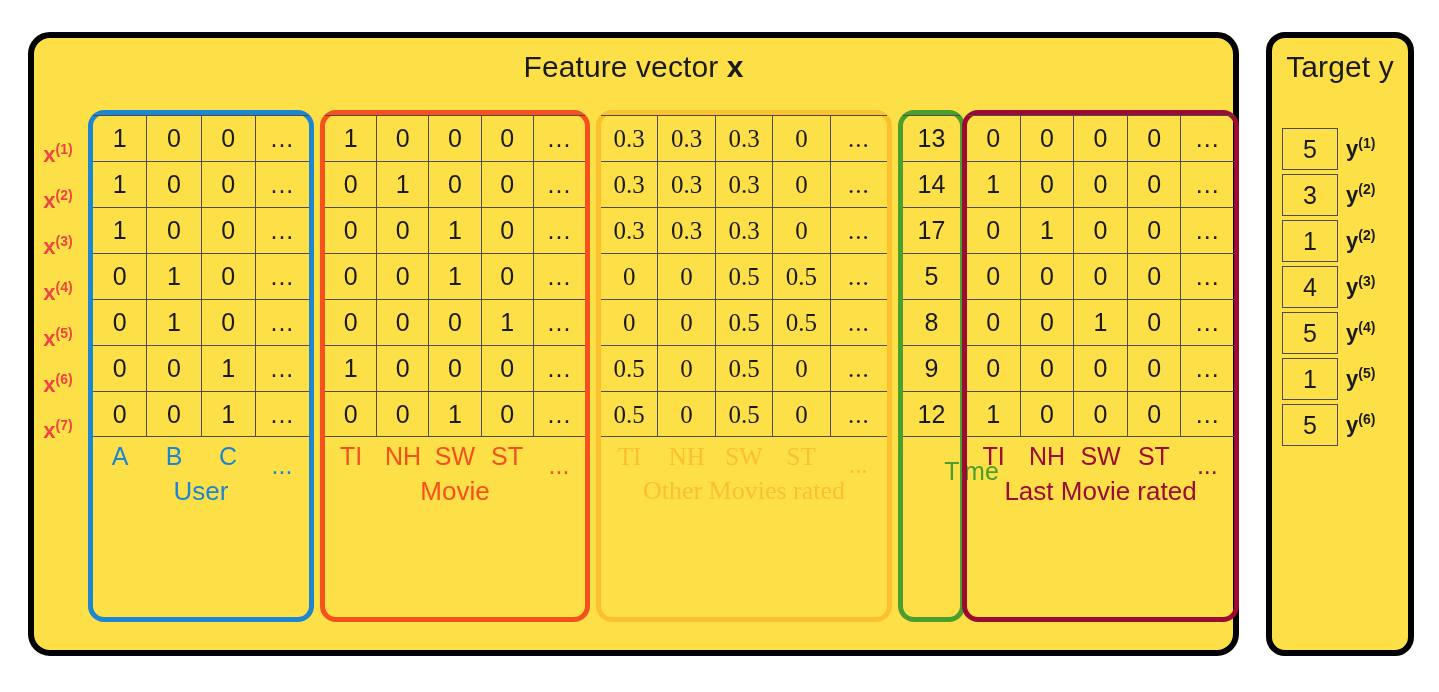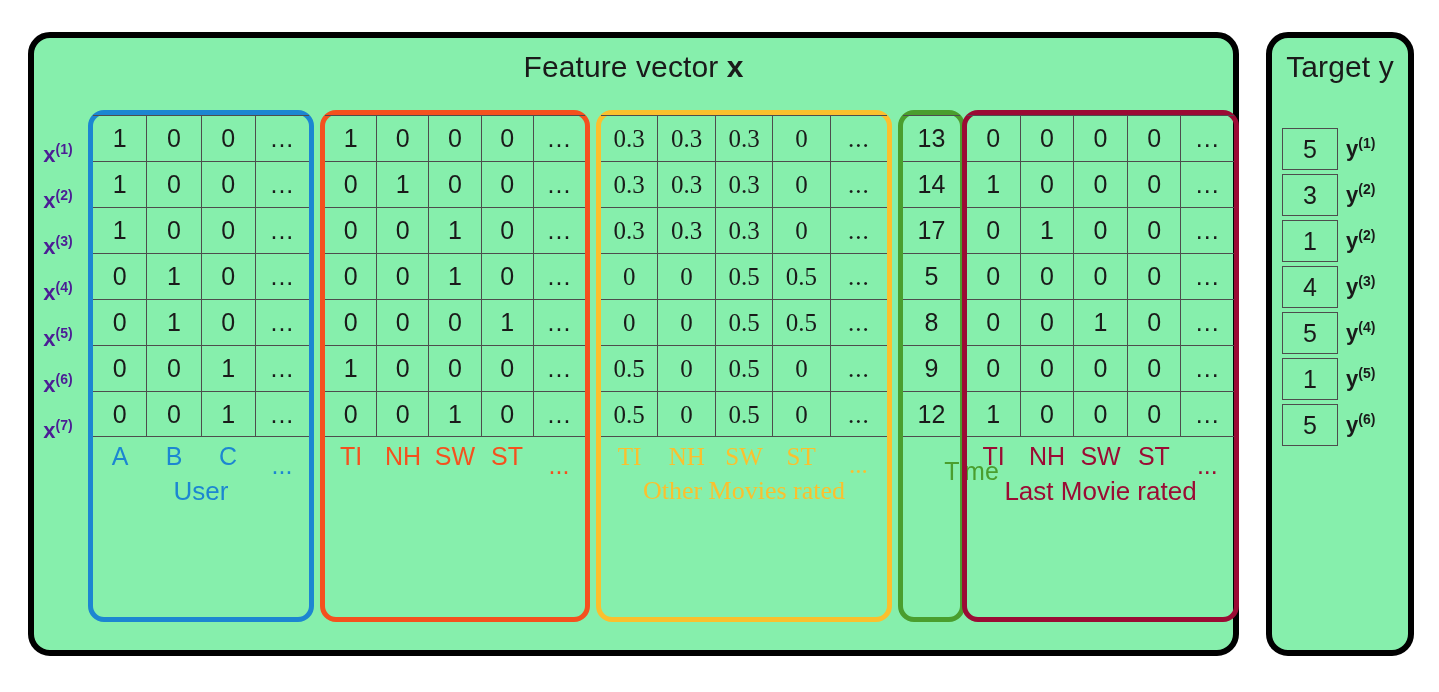--- a/index.html
+++ b/index.html
@@ -20,24 +20,24 @@
     width: 1439px;
     height: 692px;
   }
 
   
   .outer-frame {
     position: absolute;
     border: 6px solid #000000;
     border-radius: 22px;
     box-sizing: border-box;
-    background: #86efac;
+    background: #fde047;
   }
   #feature-frame { left: 28px;   top: 32px; width: 1211px; height: 624px; }
-  #target-frame  { left: 1266px; top: 32px; width: 148px;  height: 624px; }
+  #target-frame  { left: 1266px; top: 32px; width: 148px;  height: 624px; border-radius: 19px; }
 
   .frame-title {
     position: absolute;
     top: 12px;
     left: 0;
     width: 100%;
     text-align: center;
     font-size: 30px;
     letter-spacing: 0.1px;
     color: #1a1a1a;
@@ -51,21 +51,21 @@
     left: 30px;
     top: 126px;
     width: 56px;
   }
   .row-label {
     height: 46px;
     line-height: 46px;
     text-align: center;
     font-size: 22px;
     font-weight: 700;
-    color: #4c1d95;
+    color: #ef4444;
     white-space: nowrap;
   }
   .row-label sup { font-size: 14px; font-weight: 700; }
 
   
   .group {
     position: absolute;
     top: 110px;
     height: 512px;
     border: 5px solid #000;
@@ -323,20 +323,21 @@
           </div>
         </div>
         <div class="footer">
           <div class="footer-codes">
             <div class="footer-code">TI</div>
             <div class="footer-code">NH</div>
             <div class="footer-code">SW</div>
             <div class="footer-code">ST</div>
             <div class="footer-code dots">...</div>
           </div>
+          <div class="footer-name">Movie</div>
         </div>
       </div>
     </div>
   <div id="group-other-movies" class="group">
       <div class="group-inner">
         <div class="grid">
           <div class="grid-row">
             <div class="cell">0.3</div>
             <div class="cell">0.3</div>
             <div class="cell">0.3</div>

